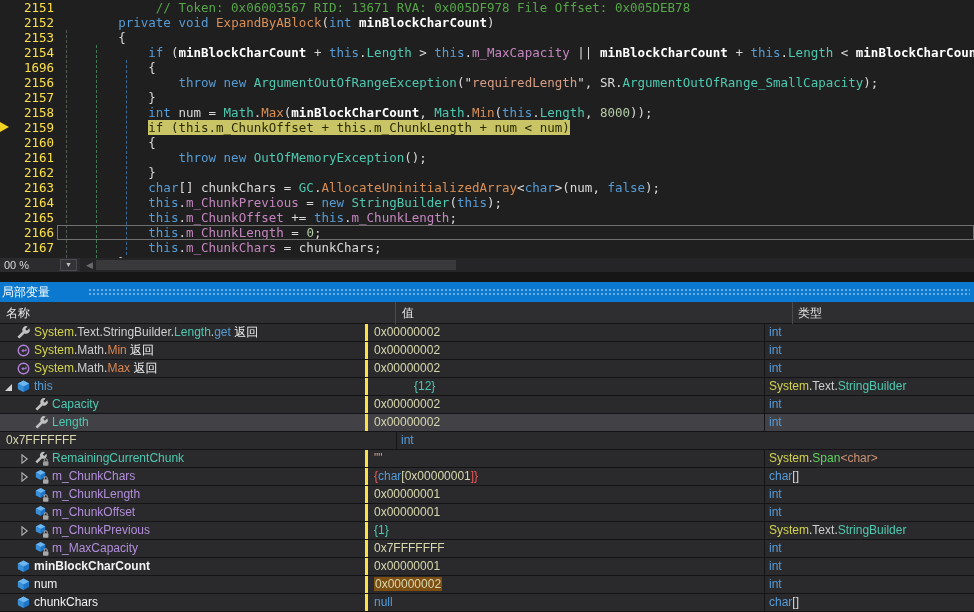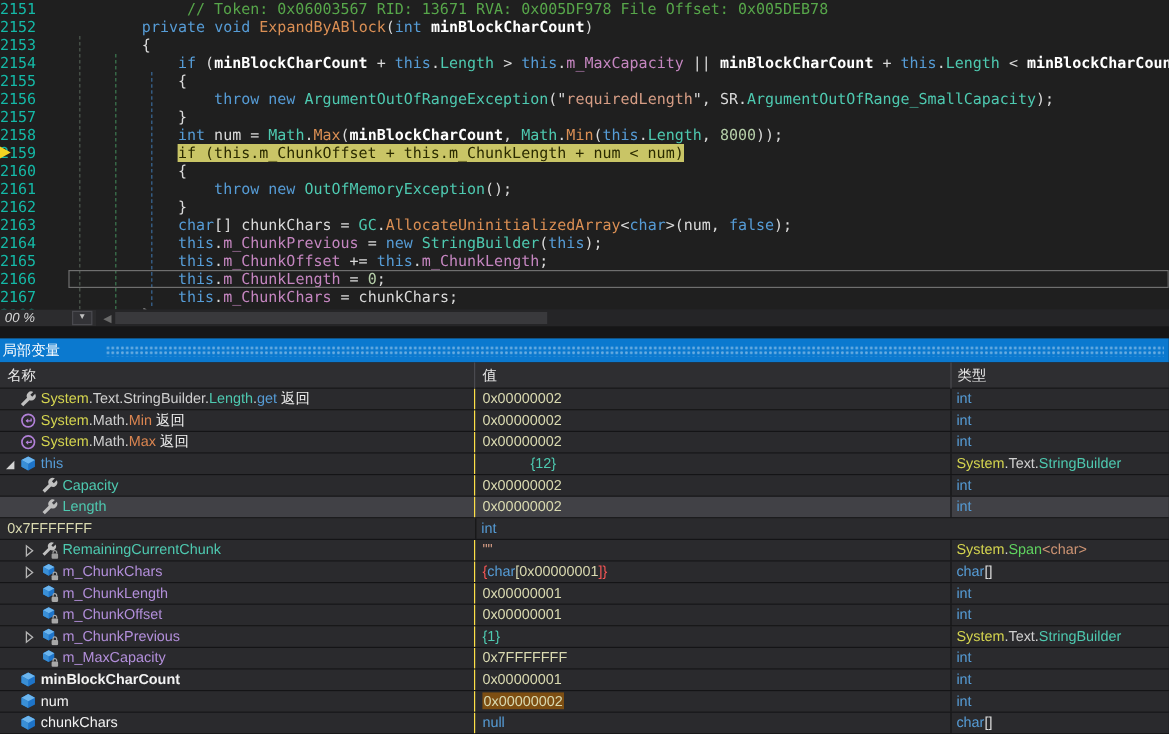--- a/index.html
+++ b/index.html
@@ -6,37 +6,37 @@
   html,body { width:974px; height:612px; overflow:hidden; background:#1e1e1e;
               font-family:"Liberation Sans","DejaVu Sans",sans-serif; }
 
   
   #editor { position:absolute; left:0; top:0; width:974px; height:258px;
             background:#1f1f1f; overflow:hidden;
             font-family:"DejaVu Sans Mono","Liberation Mono",monospace;
             font-size:12.5px; }
   .code-line { position:relative; height:15px; line-height:15px; white-space:pre; }
   .ln { position:absolute; left:0; top:0; width:46px; text-align:left;
-        color:#14b8a6; }
+        color:#fde047;padding-left:24px; }
   .line-body { position:absolute; left:58px; top:0; white-space:pre; color:#dadada; }
   .seg-b { font-weight:bold; }
   .hl-stmt { background:#c9c566; color:#2b2b00; }
   .guide { position:absolute; width:0; border-left:1px dashed #4a4a4a; }
   #guide1 { left:66px; top:30px; height:228px; border-color:#4f5a50; }
   #guide2 { left:96px; top:45px; height:213px; border-color:#3e7a52; }
   #guide3 { left:126px; top:60px; height:195px; border-color:#3a6a9a; }
   #stmt-arrow { position:absolute; left:0; top:122px; width:0; height:0;
                 border-top:5.5px solid transparent; border-bottom:5.5px solid transparent;
                 border-left:9px solid #f2d321; }
   #boxed-line { position:absolute; left:57px; right:0; top:225px; height:15px;
                 border:1px solid #6f6f6f; }
 
   
   #scroll-row { position:absolute; left:0; top:258px; width:974px; height:14px;
-                background:#2c2c2e; color:#d8d8d8; font-size:11px;font-style:italic; }
+                background:#2c2c2e; color:#d8d8d8; font-size:11px; }
   #zoom-label { position:absolute; left:4px; top:0; line-height:14px; }
   #zoom-drop { position:absolute; left:60px; top:1px; width:17px; height:12px;
                background:#333337; border:1px solid #4a4a4f; color:#c0c0c0;
                font-size:7px; line-height:10px; text-align:center; }
   #hscroll-track { position:absolute; left:80px; top:0; right:0; height:14px; background:#252527; }
   #hscroll-left { position:absolute; left:6px; top:0; color:#6a6a6a; font-size:9px; line-height:14px; }
   #hscroll-thumb { position:absolute; left:16px; top:2px; width:360px; height:10px; background:#39393c; }
 
   
   #gap-strip { position:absolute; left:0; top:272px; width:974px; height:10px; background:#161617; }
@@ -50,42 +50,42 @@
                    background:#2e2e31; border-bottom:1px solid #141416; color:#e8e8e8; font-size:12px; }
   #locals-header .h { position:absolute; top:0; line-height:22px; }
   #h-name { left:6px; } #h-value { left:402px; } #h-type { left:798px; }
   .hsep { position:absolute; top:0; width:1px; height:22px; background:#4a4a4f; }
   #hsep1 { left:395px; } #hsep2 { left:792px; }
 
   #locals-rows { position:absolute; left:0; top:324px; width:974px; height:288px; font-size:12px; }
   .lrow { display:flex; height:18px; background:#2a2a2d; border-bottom:1px solid #141416; }
   .lrow.selected { background:#414146; }
   .cell { height:17px; line-height:17px; overflow:hidden; white-space:pre; }
-  .c-name { position:relative; width:396px; border-right:1px solid #fde047; }
+  .c-name { position:relative; width:368px; border-right:3px solid #fde047; }
   .c-value { width:397px; border-right:1px solid #141416; padding-left:6px; color:#d9d9b0; }
   .c-type { flex:1; padding-left:4px; }
   .expander { position:absolute; top:3px; width:12px; height:12px; }
   .rowicon { position:absolute; top:1px; width:15px; height:15px; }
   .name-text { display:inline-block; }
   .hl-changed { background:#7d4e12; padding:0 1px; }
   svg { display:block; width:100%; height:100%; }
 </style>
 </head>
 <body>
 
 <div id="editor">
   <div class="guide" id="guide1"></div>
   <div class="guide" id="guide2"></div>
   <div class="guide" id="guide3"></div>
   <div id="code-lines">
       <div class="code-line"><span class="ln">2151</span><span class="line-body"><span style="color: rgb(87, 166, 74);">             // Token: 0x06003567 RID: 13671 RVA: 0x005DF978 File Offset: 0x005DEB78</span></span></div>
       <div class="code-line"><span class="ln">2152</span><span class="line-body"><span style="color: rgb(218, 218, 218);">        </span><span style="color: rgb(86, 156, 214);">private</span><span style="color: rgb(218, 218, 218);"> </span><span style="color: rgb(86, 156, 214);">void</span><span style="color: rgb(218, 218, 218);"> </span><span style="color: rgb(219, 143, 84);">ExpandByABlock</span><span style="color: rgb(218, 218, 218);">(</span><span style="color: rgb(86, 156, 214);">int</span><span style="color: rgb(218, 218, 218);"> </span><span class="seg-b" style="color: rgb(255, 255, 255);">minBlockCharCount</span><span style="color: rgb(218, 218, 218);">)</span></span></div>
       <div class="code-line"><span class="ln">2153</span><span class="line-body"><span style="color: rgb(218, 218, 218);">        {</span></span></div>
       <div class="code-line"><span class="ln">2154</span><span class="line-body"><span style="color: rgb(218, 218, 218);">            </span><span style="color: rgb(86, 156, 214);">if</span><span style="color: rgb(218, 218, 218);"> (</span><span class="seg-b" style="color: rgb(255, 255, 255);">minBlockCharCount</span><span style="color: rgb(218, 218, 218);"> + </span><span style="color: rgb(86, 156, 214);">this</span><span style="color: rgb(218, 218, 218);">.</span><span style="color: rgb(78, 201, 176);">Length</span><span style="color: rgb(218, 218, 218);"> &gt; </span><span style="color: rgb(86, 156, 214);">this</span><span style="color: rgb(218, 218, 218);">.</span><span style="color: rgb(197, 134, 192);">m_MaxCapacity</span><span style="color: rgb(218, 218, 218);"> || </span><span class="seg-b" style="color: rgb(255, 255, 255);">minBlockCharCount</span><span style="color: rgb(218, 218, 218);"> + </span><span style="color: rgb(86, 156, 214);">this</span><span style="color: rgb(218, 218, 218);">.</span><span style="color: rgb(78, 201, 176);">Length</span><span style="color: rgb(218, 218, 218);"> &lt; </span><span class="seg-b" style="color: rgb(255, 255, 255);">minBlockCharCount</span></span></div>
-      <div class="code-line"><span class="ln">2155</span><span class="line-body"><span style="color: rgb(218, 218, 218);">            {</span></span></div>
+      <div class="code-line"><span class="ln">1696</span><span class="line-body"><span style="color: rgb(218, 218, 218);">            {</span></span></div>
       <div class="code-line"><span class="ln">2156</span><span class="line-body"><span style="color: rgb(218, 218, 218);">                </span><span style="color: rgb(86, 156, 214);">throw</span><span style="color: rgb(218, 218, 218);"> </span><span style="color: rgb(86, 156, 214);">new</span><span style="color: rgb(218, 218, 218);"> </span><span style="color: rgb(78, 201, 176);">ArgumentOutOfRangeException</span><span style="color: rgb(218, 218, 218);">("</span><span style="color: rgb(214, 157, 133);">requiredLength</span><span style="color: rgb(218, 218, 218);">", SR.</span><span style="color: rgb(78, 201, 176);">ArgumentOutOfRange_SmallCapacity</span><span style="color: rgb(218, 218, 218);">);</span></span></div>
       <div class="code-line"><span class="ln">2157</span><span class="line-body"><span style="color: rgb(218, 218, 218);">            }</span></span></div>
       <div class="code-line"><span class="ln">2158</span><span class="line-body"><span style="color: rgb(218, 218, 218);">            </span><span style="color: rgb(86, 156, 214);">int</span><span style="color: rgb(218, 218, 218);"> num = </span><span style="color: rgb(78, 201, 176);">Math</span><span style="color: rgb(218, 218, 218);">.</span><span style="color: rgb(219, 143, 84);">Max</span><span style="color: rgb(218, 218, 218);">(</span><span class="seg-b" style="color: rgb(255, 255, 255);">minBlockCharCount</span><span style="color: rgb(218, 218, 218);">, </span><span style="color: rgb(78, 201, 176);">Math</span><span style="color: rgb(218, 218, 218);">.</span><span style="color: rgb(219, 143, 84);">Min</span><span style="color: rgb(218, 218, 218);">(</span><span style="color: rgb(86, 156, 214);">this</span><span style="color: rgb(218, 218, 218);">.</span><span style="color: rgb(78, 201, 176);">Length</span><span style="color: rgb(218, 218, 218);">, </span><span style="color: rgb(181, 206, 168);">8000</span><span style="color: rgb(218, 218, 218);">));</span></span></div>
       <div class="code-line"><span class="ln">2159</span><span class="line-body"><span style="color: rgb(218, 218, 218);">            </span><span class="hl-stmt">if (this.m_ChunkOffset + this.m_ChunkLength + num &lt; num)</span></span></div>
       <div class="code-line"><span class="ln">2160</span><span class="line-body"><span style="color: rgb(218, 218, 218);">            {</span></span></div>
       <div class="code-line"><span class="ln">2161</span><span class="line-body"><span style="color: rgb(218, 218, 218);">                </span><span style="color: rgb(86, 156, 214);">throw</span><span style="color: rgb(218, 218, 218);"> </span><span style="color: rgb(86, 156, 214);">new</span><span style="color: rgb(218, 218, 218);"> </span><span style="color: rgb(78, 201, 176);">OutOfMemoryException</span><span style="color: rgb(218, 218, 218);">();</span></span></div>
       <div class="code-line"><span class="ln">2162</span><span class="line-body"><span style="color: rgb(218, 218, 218);">            }</span></span></div>
       <div class="code-line"><span class="ln">2163</span><span class="line-body"><span style="color: rgb(218, 218, 218);">            </span><span style="color: rgb(86, 156, 214);">char</span><span style="color: rgb(218, 218, 218);">[] chunkChars = </span><span style="color: rgb(78, 201, 176);">GC</span><span style="color: rgb(218, 218, 218);">.</span><span style="color: rgb(219, 143, 84);">AllocateUninitializedArray</span><span style="color: rgb(218, 218, 218);">&lt;</span><span style="color: rgb(86, 156, 214);">char</span><span style="color: rgb(218, 218, 218);">&gt;(num, </span><span style="color: rgb(86, 156, 214);">false</span><span style="color: rgb(218, 218, 218);">);</span></span></div>
       <div class="code-line"><span class="ln">2164</span><span class="line-body"><span style="color: rgb(218, 218, 218);">            </span><span style="color: rgb(86, 156, 214);">this</span><span style="color: rgb(218, 218, 218);">.</span><span style="color: rgb(197, 134, 192);">m_ChunkPrevious</span><span style="color: rgb(218, 218, 218);"> = </span><span style="color: rgb(86, 156, 214);">new</span><span style="color: rgb(218, 218, 218);"> </span><span style="color: rgb(78, 201, 176);">StringBuilder</span><span style="color: rgb(218, 218, 218);">(</span><span style="color: rgb(86, 156, 214);">this</span><span style="color: rgb(218, 218, 218);">);</span></span></div>
       <div class="code-line"><span class="ln">2165</span><span class="line-body"><span style="color: rgb(218, 218, 218);">            </span><span style="color: rgb(86, 156, 214);">this</span><span style="color: rgb(218, 218, 218);">.</span><span style="color: rgb(197, 134, 192);">m_ChunkOffset</span><span style="color: rgb(218, 218, 218);"> += </span><span style="color: rgb(86, 156, 214);">this</span><span style="color: rgb(218, 218, 218);">.</span><span style="color: rgb(197, 134, 192);">m_ChunkLength</span><span style="color: rgb(218, 218, 218);">;</span></span></div>

